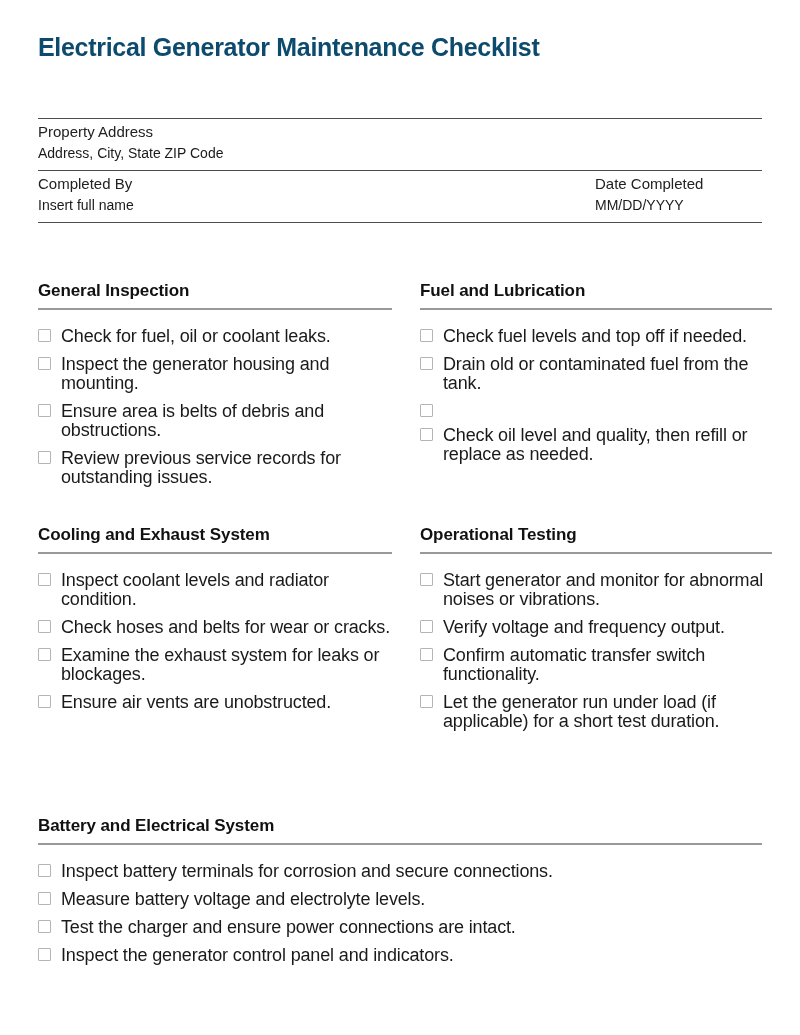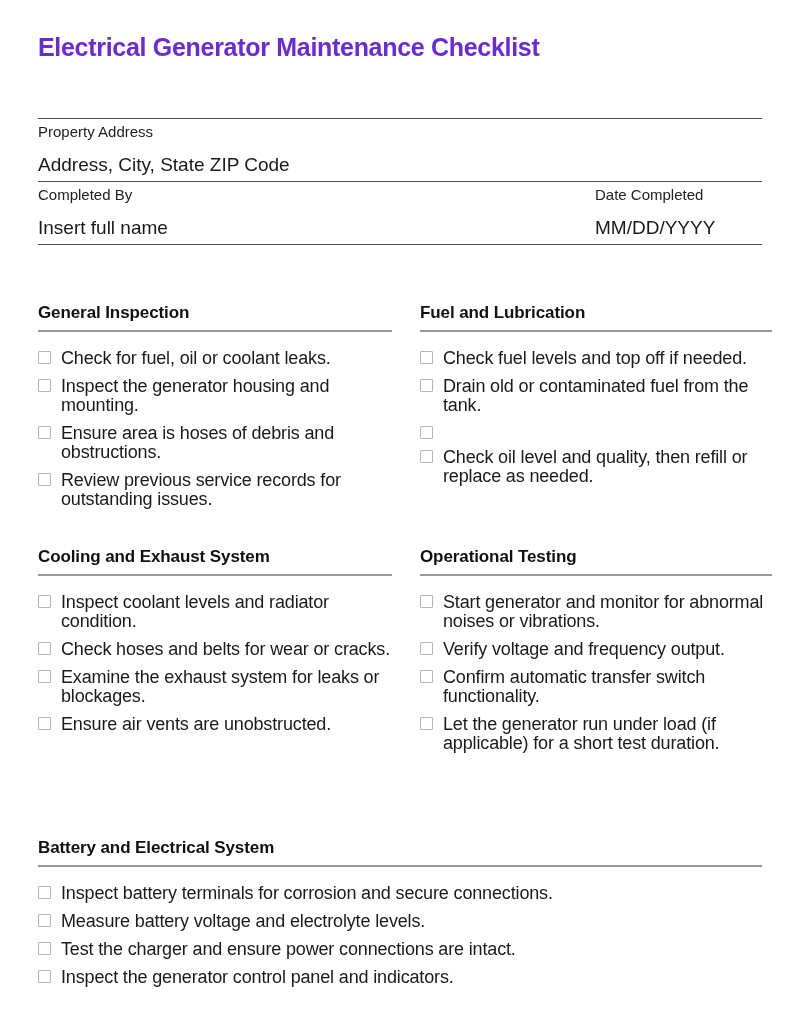--- a/index.html
+++ b/index.html
@@ -12,31 +12,31 @@
     overflow: hidden;
   }
   .page { padding: 33px 38px 0 38px; }
 
   
   .doc-title {
     font-size: 25px;
     line-height: 29px;
     font-weight: 600;
     letter-spacing: -0.3px;
-    color: #6d28d9;
+    color: #0c4a6e;
   }
 
   
   .form-block { margin-top: 56px; border-top: 1px solid #4d4d4d; }
   .form-row { border-bottom: 1px solid #4d4d4d; padding: 6px 0 8px 0; }
   .form-row-split { display: flex; }
   .form-col-left { flex: 1 1 auto; }
   .form-col-right { width: 167px; flex: 0 0 167px; }
   .field-label { font-size: 15px; line-height: 13px; color: #222222; }
-  .field-value { font-size: 19px; line-height: 17px; margin-top: 18px; color: #1a1a1a; }
+  .field-value { font-size: 14px; line-height: 17px; margin-top: 7px; color: #1a1a1a; }
 
   
   .sections-grid {
     margin-top: 57px;
     display: grid;
     grid-template-columns: 354px 352px;
     column-gap: 18px;
     row-gap: 75px;
     gap: 28px;
   }
@@ -108,21 +108,21 @@
         <div class="item">
           <span class="checkbox"></span>
           <span class="item-label">Check for fuel, oil or coolant leaks.</span>
         </div>
         <div class="item">
           <span class="checkbox"></span>
           <span class="item-label">Inspect the generator housing and mounting.</span>
         </div>
         <div class="item">
           <span class="checkbox"></span>
-          <span class="item-label">Ensure area is hoses of debris and obstructions.</span>
+          <span class="item-label">Ensure area is belts of debris and obstructions.</span>
         </div>
         <div class="item">
           <span class="checkbox"></span>
           <span class="item-label">Review previous service records for outstanding issues.</span>
         </div>
       </div>
     </div>
 
     <div class="section">
       <h2 class="section-title">Fuel and Lubrication</h2>

